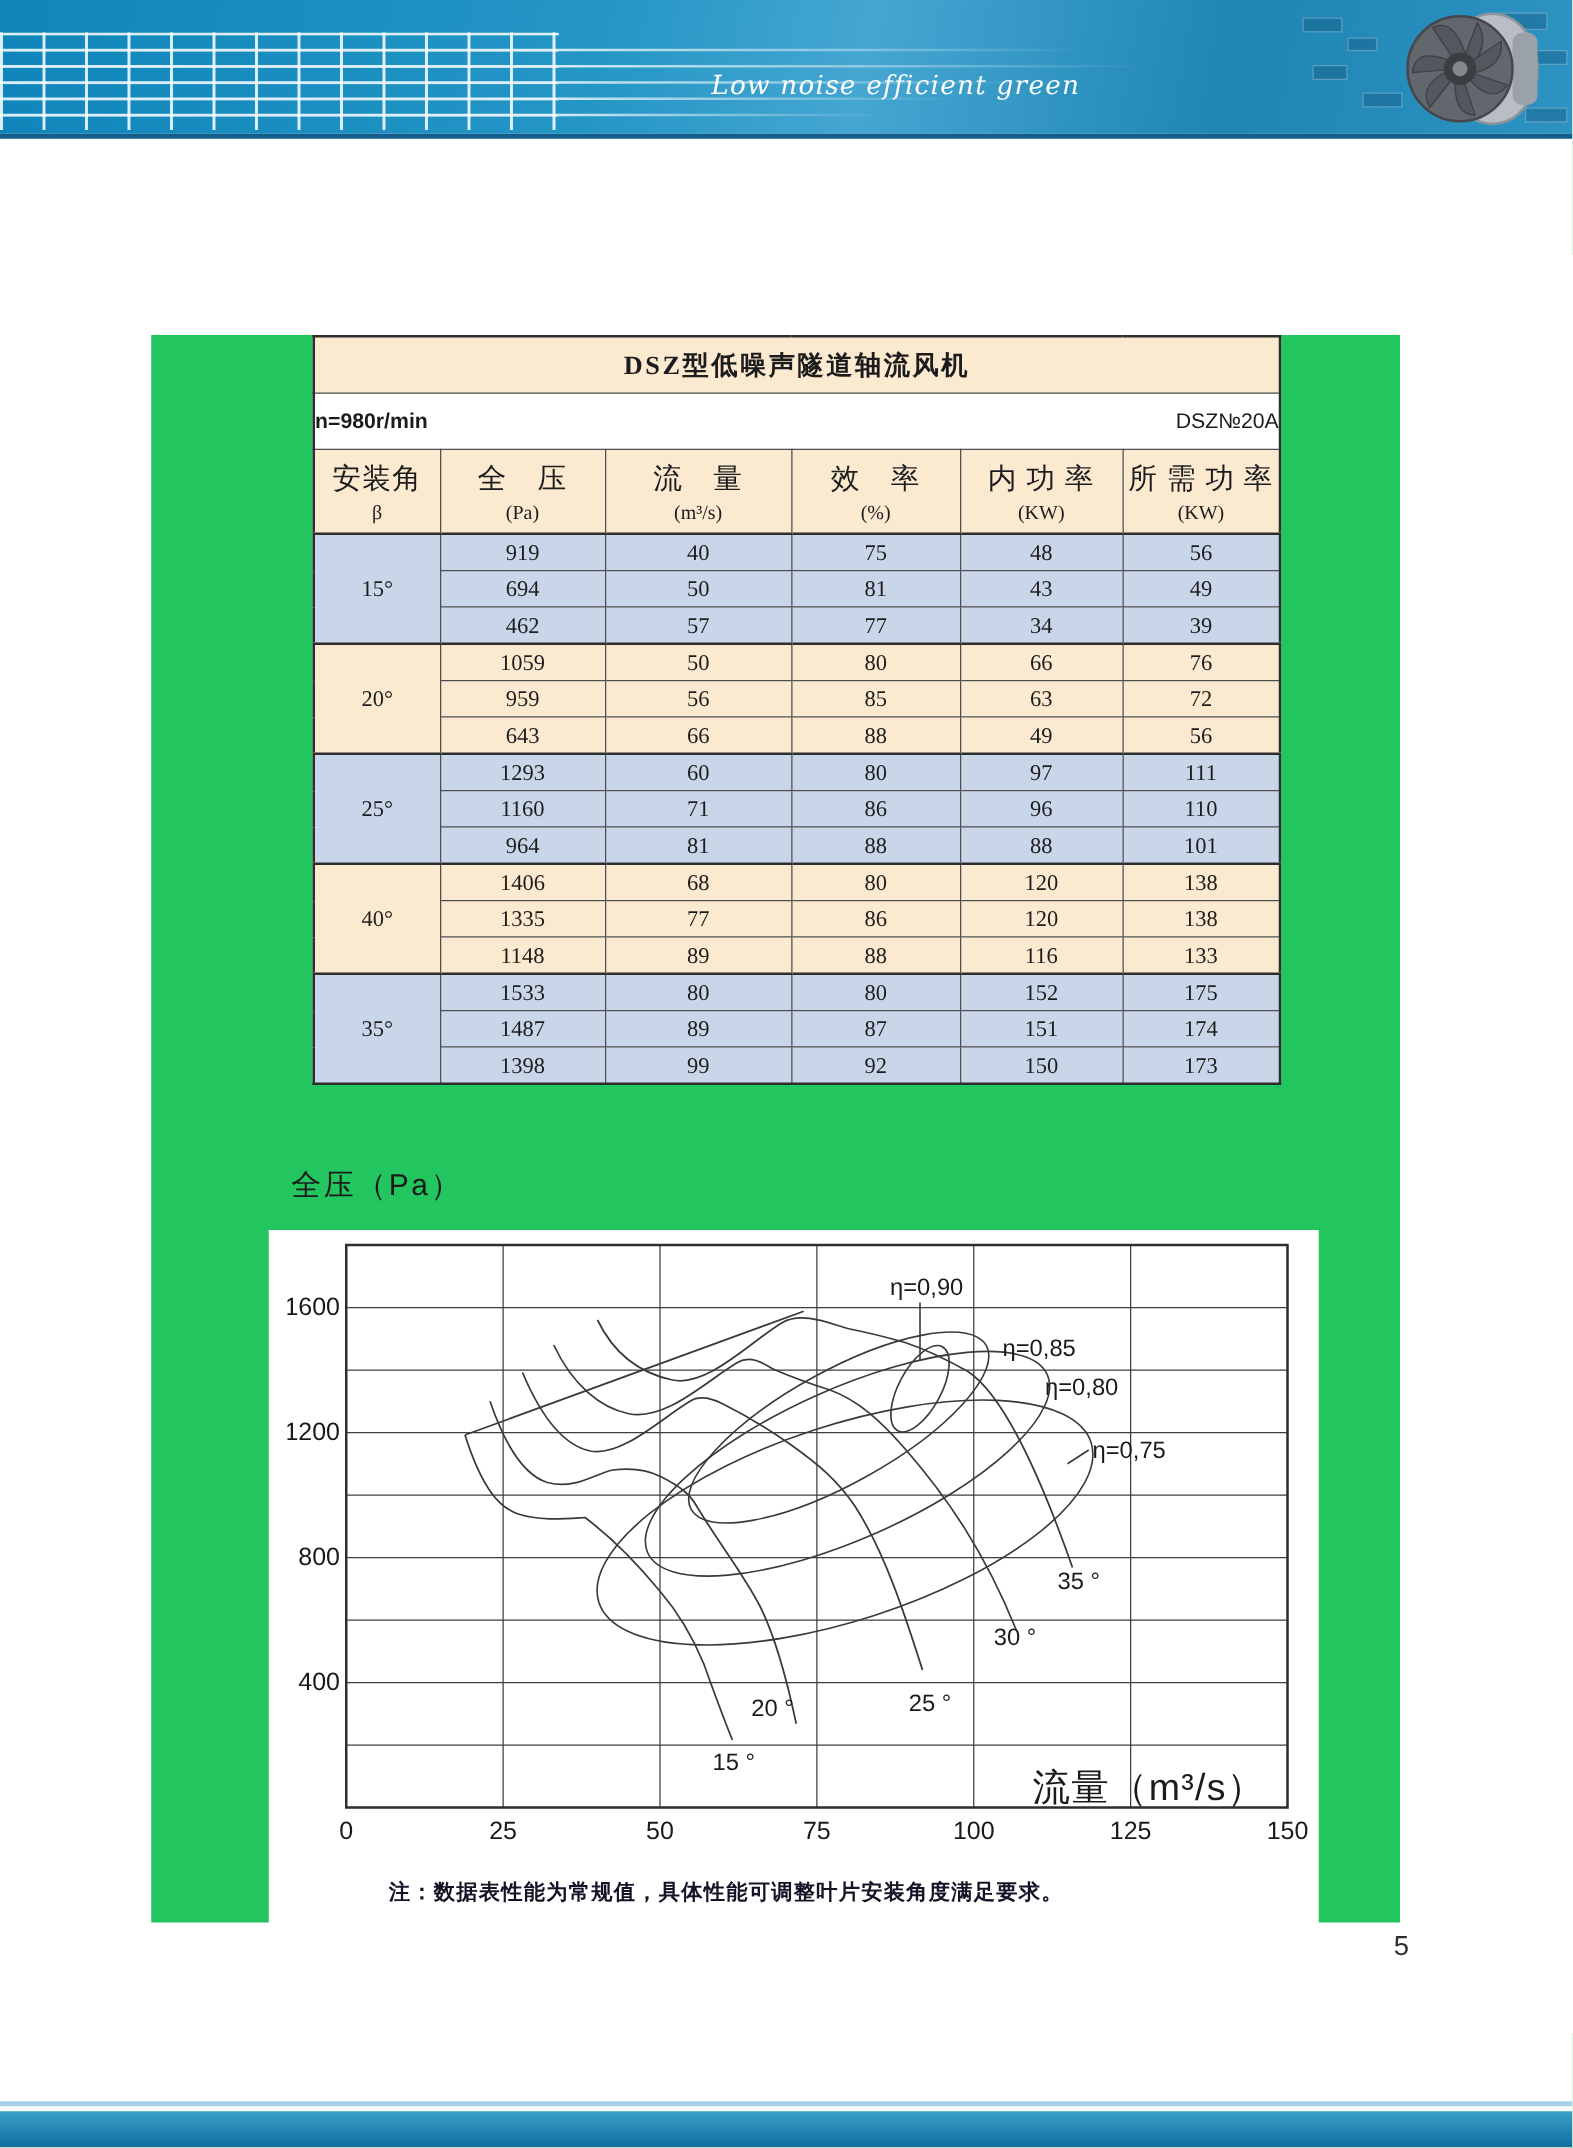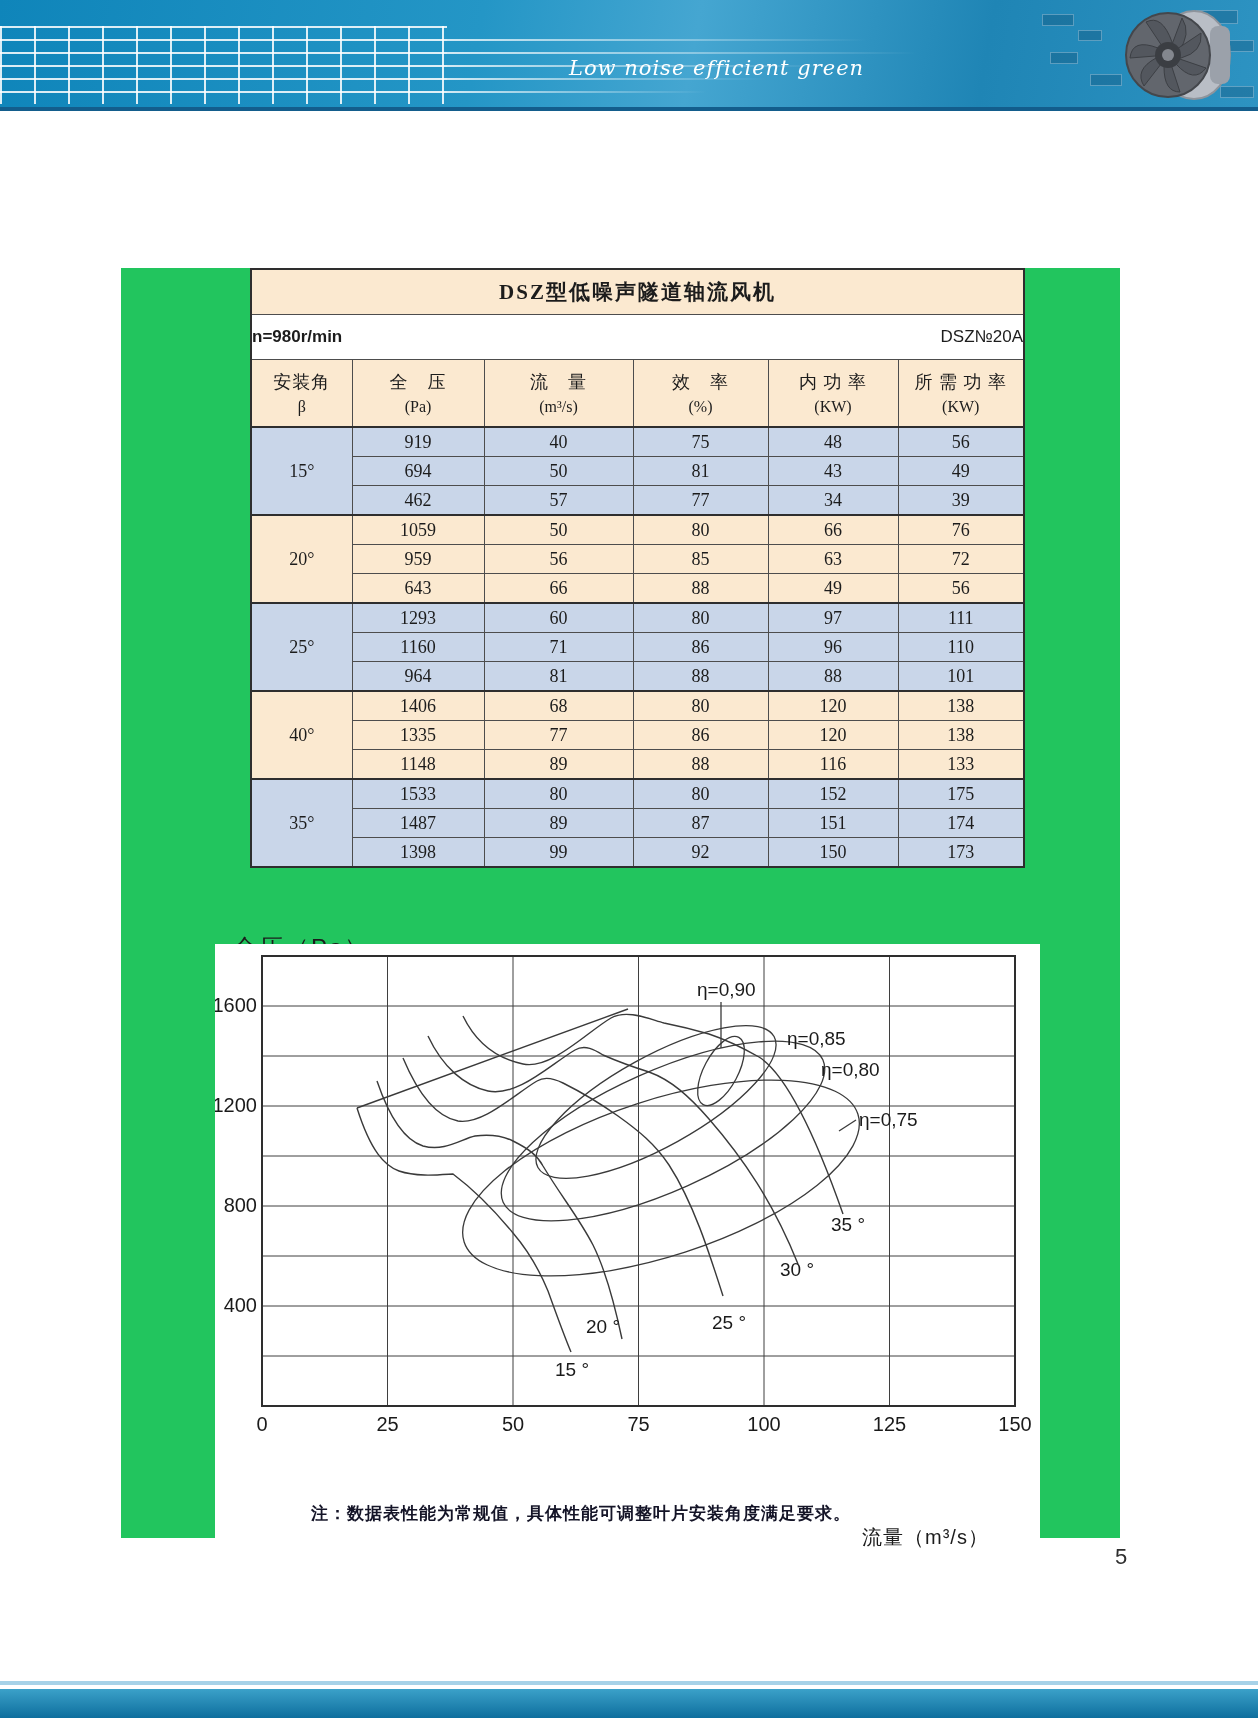--- a/index.html
+++ b/index.html
@@ -33,34 +33,34 @@
   .spec-table td,.spec-table th{border:1px solid #4d4d4d;padding:0;text-align:center;vertical-align:middle;
           font-family:"Liberation Serif","DejaVu Serif",serif;color:#1c1c1c;}
   .t-title{height:44px;background:#fbe9d0;font-family:"Liberation Sans",sans-serif;
           font-size:21px;font-weight:600;letter-spacing:2px;}
   .t-sub{height:44px;background:#ffffff;}
   .t-sub .subwrap{display:flex;width:100%;}
   .t-sub .subwrap div{font-family:"Liberation Sans",sans-serif;font-size:17px;}
   .t-sub .s1{width:46%;text-align:left;font-weight:bold;}
   .t-sub .s2{width:54%;text-align:right;}
   .spec-table th{height:66px;background:#fbe9d0;font-weight:normal;border-bottom:2px solid #2e2e2e;}
-  .hname{font-size:18px;letter-spacing:1px;}
+  .hname{font-size:23px;letter-spacing:1px;}
   .hunit{font-size:16px;margin-top:4px;}
   .spec-table td.cell{height:28px;font-size:18px;}
   .spec-table td.angle{font-size:18px;}
   tr.gA td{background:#c9d6e9;}
   tr.gB td{background:#fbe9d0;}
   tr.gstart td{border-top:2px solid #2e2e2e;}
 
   
   .chart-ylabel{position:absolute;left:112px;top:664px;font-size:24px;color:#1b1b1b;
           letter-spacing:2px;font-weight:500;}
-  .chart-box{position:absolute;left:94px;top:676px;width:825px;height:622px;background:#ffffff;}
-  .chart-xlabel{position:absolute;left:705px;top:1256px;font-size:20px;color:#1b1b1b;
-          letter-spacing:1px;font-weight:500;margin-left:36px;}
+  .chart-box{position:absolute;left:94px;top:716px;width:825px;height:622px;background:#ffffff;padding-left:15px;}
+  .chart-xlabel{position:absolute;left:705px;top:1142px;font-size:30px;color:#1b1b1b;
+          letter-spacing:1px;font-weight:500;}
   .note{position:absolute;left:190px;top:1234px;font-size:17px;font-weight:bold;color:#141427;
           letter-spacing:1px;}
   svg text{font-family:"Liberation Sans","DejaVu Sans",sans-serif;fill:#1a1a1a;}
   .tick{font-size:20px;}
   .clabel{font-size:19px;}
 
   
   .page-number{position:absolute;left:1115px;top:1544px;font-size:22px;color:#2e2e2e;}
   .footer-line{position:absolute;left:0;top:1681px;width:1258px;height:4px;background:#a6d2e8;}
   .footer-bar{position:absolute;left:0;top:1689px;width:1258px;height:29px;

